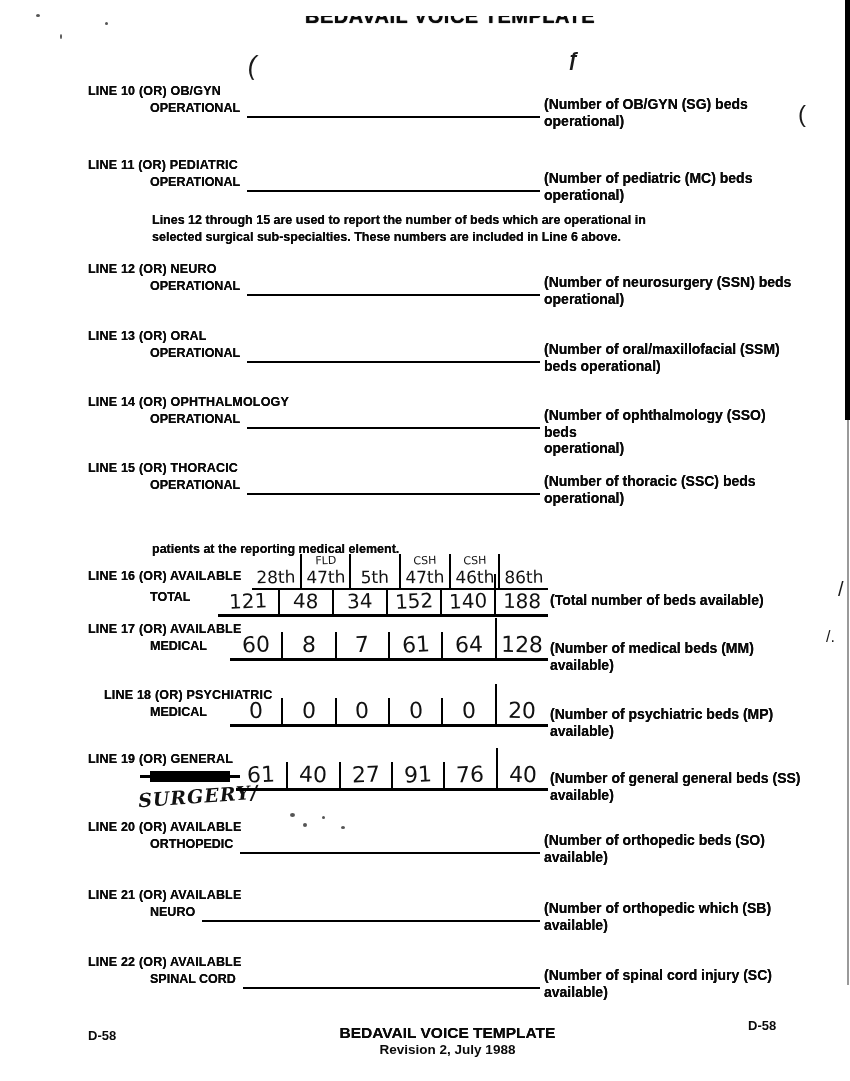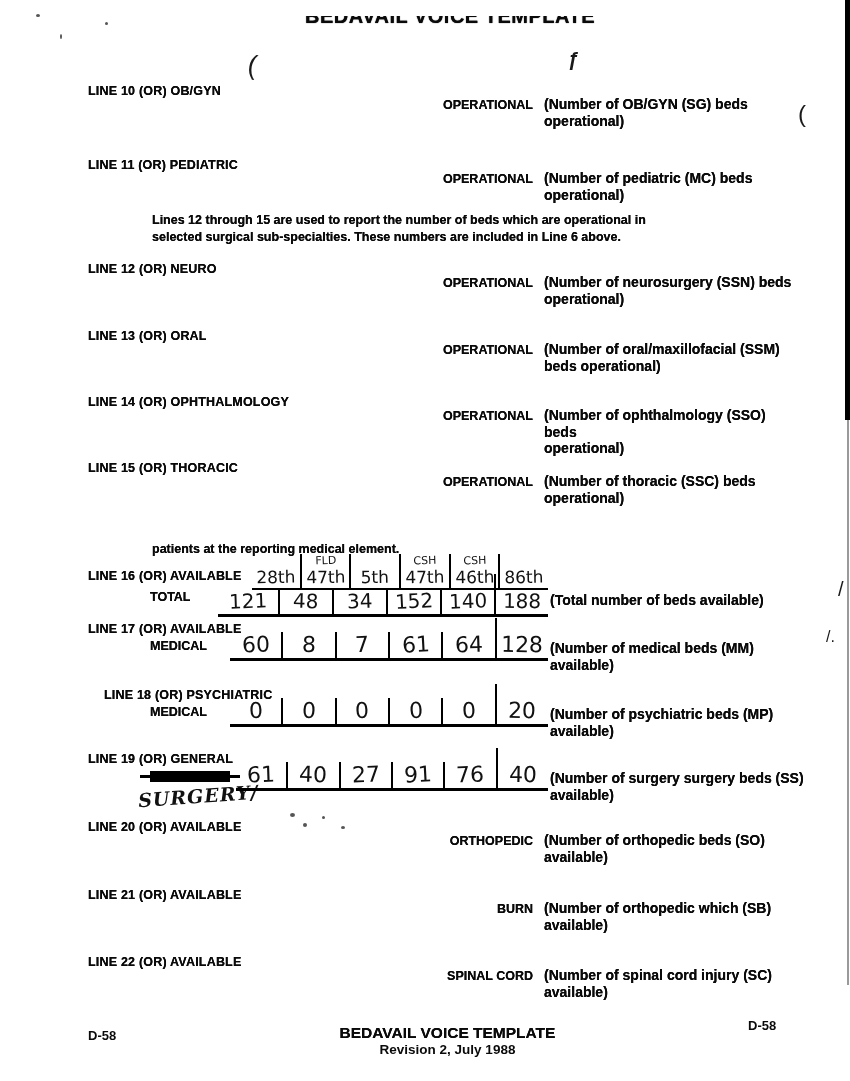--- a/index.html
+++ b/index.html
@@ -5,21 +5,21 @@
   html,body{margin:0;padding:0;background:#e8e8e8;}
   #page{position:relative;width:850px;height:1081px;background:#ffffff;overflow:hidden;
         font-family:"Liberation Sans",sans-serif;color:#0a0a0a;}
   
   .toptitle{position:absolute;left:305px;top:16px;width:300px;height:13px;overflow:hidden;}
   .toptitle span{display:block;margin-top:-11px;font-size:20px;font-weight:bold;letter-spacing:.5px;
                  text-shadow:0 0 1px #000;white-space:nowrap;}
   
   .fline{position:absolute;left:88px;width:452px;}
   .flabel{font-size:12.5px;font-weight:bold;letter-spacing:.2px;text-shadow:0 0 .5px #000;white-space:nowrap;}
-  .fsubrow{margin-left:62px;display:flex;align-items:flex-end;height:19px;flex-direction:column;}
+  .fsubrow{margin-left:62px;display:flex;align-items:center;height:19px;}
   .fsub{font-size:12.5px;font-weight:bold;text-shadow:0 0 .5px #000;padding-right:7px;white-space:nowrap;}
   .ful{flex:1;border-bottom:2.5px solid #000;height:100%;}
   .fcap{position:absolute;left:456px;top:12px;width:255px;font-size:14px;font-weight:bold;
         line-height:16.5px;text-shadow:0 0 .4px #000;}
   .note{position:absolute;left:152px;width:575px;font-size:12.5px;font-weight:bold;line-height:17px;
         text-shadow:0 0 .4px #000;}
   
   .hw{font-family:"DejaVu Sans",sans-serif;font-weight:normal;color:#111;}
   
   .trow{position:absolute;left:88px;width:720px;}
@@ -212,39 +212,39 @@
     <span class="correction hw" style="left:50px;top:33px">SURGERY/</span>
     <div class="cells hw numrow" style="left:148px;top:0;width:312px;height:36px;">
       <div class="cell" style="border-left:none"><span class="val">61</span></div>
       <div class="cell"><span class="val">40</span></div>
       <div class="cell"><span class="val">27</span></div>
       <div class="cell"><span class="val">91</span></div>
       <div class="cell"><span class="val">76</span></div>
       <div class="cell"><span class="val">40</span></div>
     </div>
     <div class="fcap" style="left:462px;top:18px">
-      <span>(Number of surgery surgery beds (SS)</span><br><span>available)</span>
+      <span>(Number of general general beds (SS)</span><br><span>available)</span>
     </div>
   </div>
 
   <div class="fline" style="top:820px">
     <div class="flabel">LINE 20 (OR) AVAILABLE</div>
     <div class="fsubrow">
       <span class="fsub">ORTHOPEDIC</span>
       <span class="ful"></span>
     </div>
     <div class="fcap">
       <span>(Number of orthopedic beds (SO)</span><br><span>available)</span>
     </div>
   </div>
 
   <div class="fline" style="top:888px">
     <div class="flabel">LINE 21 (OR) AVAILABLE</div>
     <div class="fsubrow">
-      <span class="fsub">BURN</span>
+      <span class="fsub">NEURO</span>
       <span class="ful"></span>
     </div>
     <div class="fcap">
       <span>(Number of orthopedic which (SB)</span><br><span>available)</span>
     </div>
   </div>
 
   <div class="fline" style="top:955px">
     <div class="flabel">LINE 22 (OR) AVAILABLE</div>
     <div class="fsubrow">

